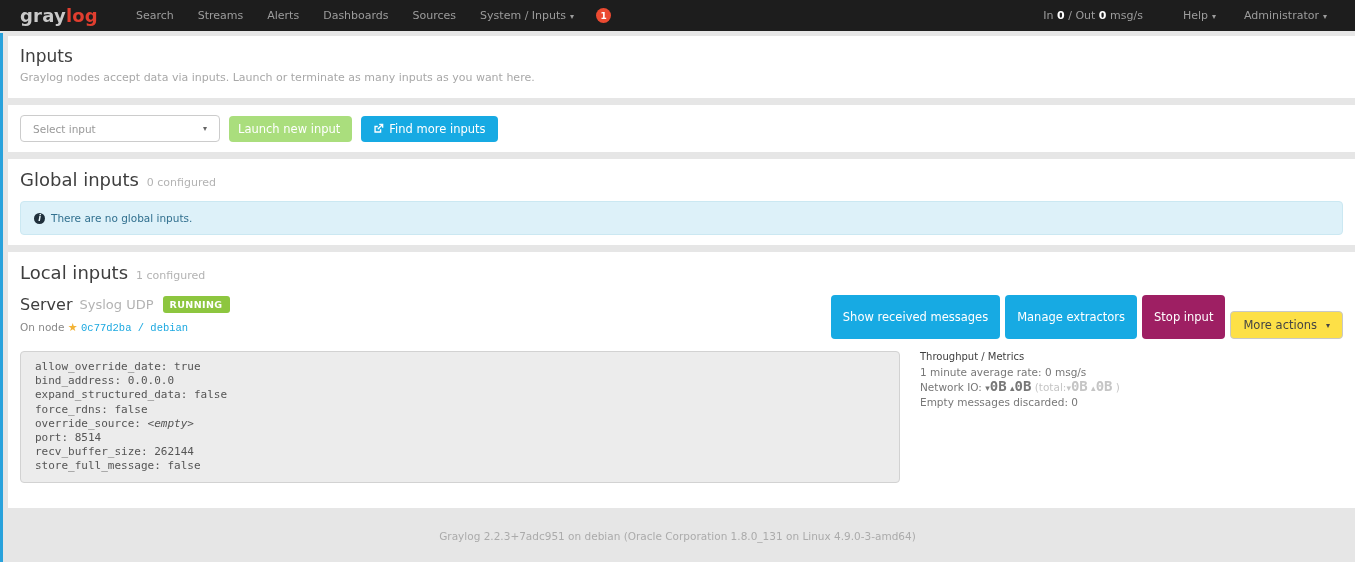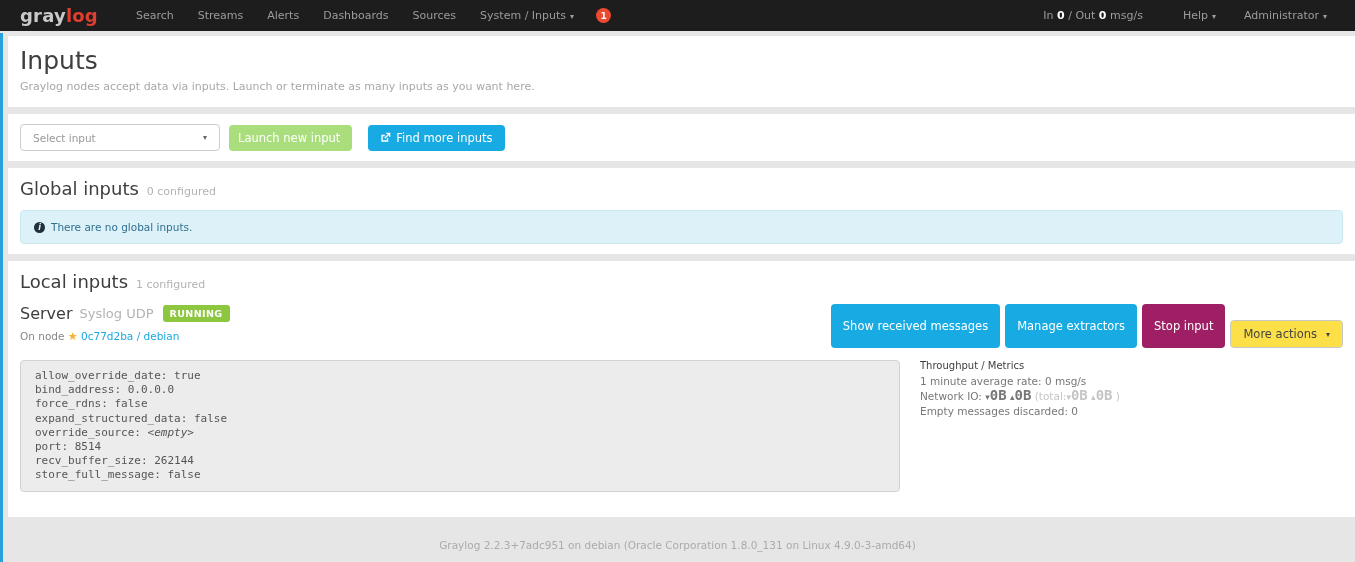--- a/index.html
+++ b/index.html
@@ -28,36 +28,36 @@
   .nav-right .thr { white-space:nowrap; margin-right:26px; }
   .thr b { color:#ffffff; font-weight:bold; }
   .nav-right .nav-item { padding:0 14px; }
 
   
   .edge { position:absolute; left:0; top:33px; width:3px; height:529px; background:#29a2dc; z-index:9; }
 
   
   .section { background:#fff; margin:0 0 7px 8px; padding:10px 12px; }
   .section-title { margin-top:5px; padding:10px 12px 14px; }
-  h1 { font-size:25px; font-weight:normal; color:#3e3e3e; margin:0; }
+  h1 { font-size:17px; font-weight:normal; color:#3e3e3e; margin:0; }
   .subtitle { font-size:11px; color:#a8a8a8; margin-top:5px; }
 
   .launch-row { display:flex; align-items:center; padding:10px 12px; }
   .select-box {
     width:200px; height:27px; border:1px solid #cccccc; border-radius:4px; background:#fff;
     display:flex; align-items:center; justify-content:space-between; padding:0 12px;
     color:#999; font-size:10.5px; cursor:pointer; margin-right:9px;
   }
   .select-box .caret { color:#666; }
 
   .btn {
     border:none; border-radius:4px; font-size:11.5px; padding:6px 12px; color:#fff;
     cursor:pointer; font-family:inherit; white-space:nowrap; display:inline-flex; align-items:center; gap:5px;
   }
-  .btn-green   { background:#aade7d; margin-right:16px;padding-left:9px; }
+  .btn-green   { background:#aade7d; margin-right:9px;padding-left:9px; }
   .btn-blue    { background:#17aae3; }
   .btn-magenta { background:#9e1f63; }
   .btn-default { background:#fde047; border:1px solid #c8c8c8; color:#444;margin-top:16px; }
 
   h2 { font-size:18px; font-weight:normal; color:#3e3e3e; margin:0; display:inline; }
   .count { font-size:11px; color:#b3b3b3; margin-left:8px; }
 
   .alert-info {
     margin-top:11px; background:#ddf1f9; border:1px solid #cbe8f2; border-radius:4px;
     padding:10px 13px; font-size:10.5px; color:#31708f; display:flex; align-items:center; gap:6px;
@@ -72,21 +72,21 @@
   .input-title { display:flex; align-items:center; }
   .input-name { font-size:16px; color:#3e3e3e; }
   .input-type { font-size:13px; color:#b3b3b3; margin-left:7px; }
   .badge-running {
     background:#8dc63f; color:#fff; font-size:9.5px; font-weight:bold;
     padding:3px 7px; border-radius:3px; margin-left:9px; letter-spacing:0.4px;
   }
   .actions { display:flex; gap:5px; }
   .on-node { font-size:10.5px; color:#888; margin-top:7px; }
   .star { color:#f3b335; font-size:11px; }
-  .node-link { color:#1ba8e0; cursor:pointer; }
+  .node-link { color:#1ba8e0; cursor:pointer;font-family:Liberation Mono, monospace; }
 
   .detail-row { display:flex; margin-top:12px; }
   .config-box {
     width:880px; background:#ececec; border:1px solid #d2d2d2; border-radius:4px;
     padding:8px 14px; font-family:"DejaVu Sans Mono","Liberation Mono",monospace;
     font-size:11px; line-height:14.2px; color:#555;
   }
   .cfg-val.italic { font-style:italic; }
 
   .metrics { margin-left:20px; }
@@ -175,22 +175,22 @@
           <span>More actions</span>
           <span class="caret" style="color:#444;">▾</span>
         </button>
     </div>
   </div>
 
   <div class="detail-row">
     <div class="config-box">
       <div><span class="cfg-key">allow_override_date:</span> <span class="cfg-val">true</span></div>
       <div><span class="cfg-key">bind_address:</span> <span class="cfg-val">0.0.0.0</span></div>
+      <div><span class="cfg-key">expand_structured_data:</span> <span class="cfg-val">false</span></div>
       <div><span class="cfg-key">force_rdns:</span> <span class="cfg-val">false</span></div>
-      <div><span class="cfg-key">expand_structured_data:</span> <span class="cfg-val">false</span></div>
       <div><span class="cfg-key">override_source:</span> <span class="cfg-val italic">&lt;empty&gt;</span></div>
       <div><span class="cfg-key">port:</span> <span class="cfg-val">8514</span></div>
       <div><span class="cfg-key">recv_buffer_size:</span> <span class="cfg-val">262144</span></div>
       <div><span class="cfg-key">store_full_message:</span> <span class="cfg-val">false</span></div>
     </div>
 
     <div class="metrics">
       <h3>Throughput / Metrics</h3>
       <div class="metric-line">1 minute average rate: 0 msg/s</div>
       <div class="metric-line">

